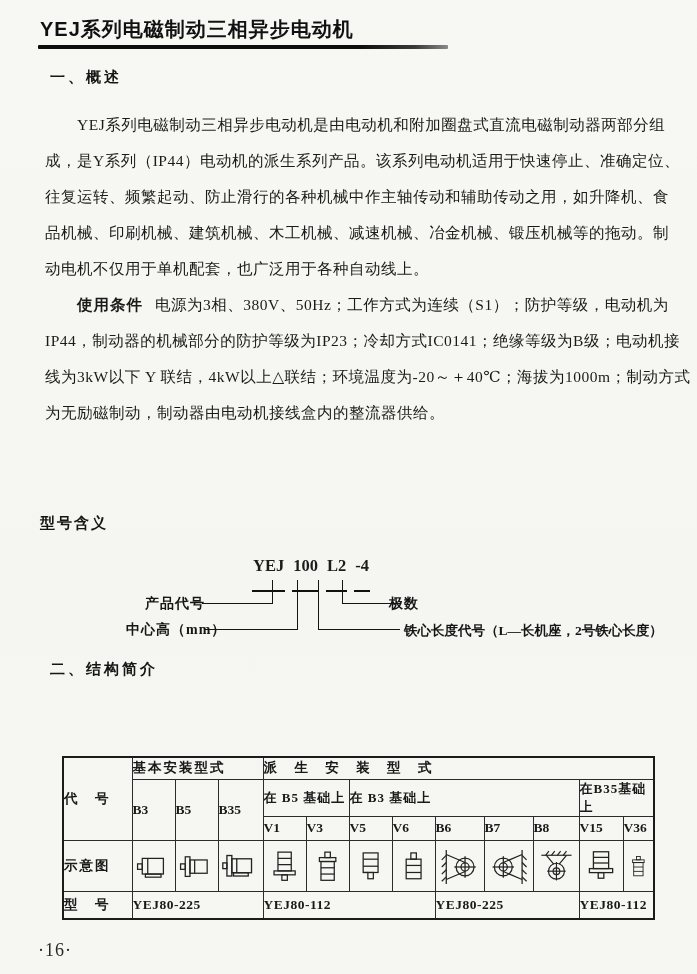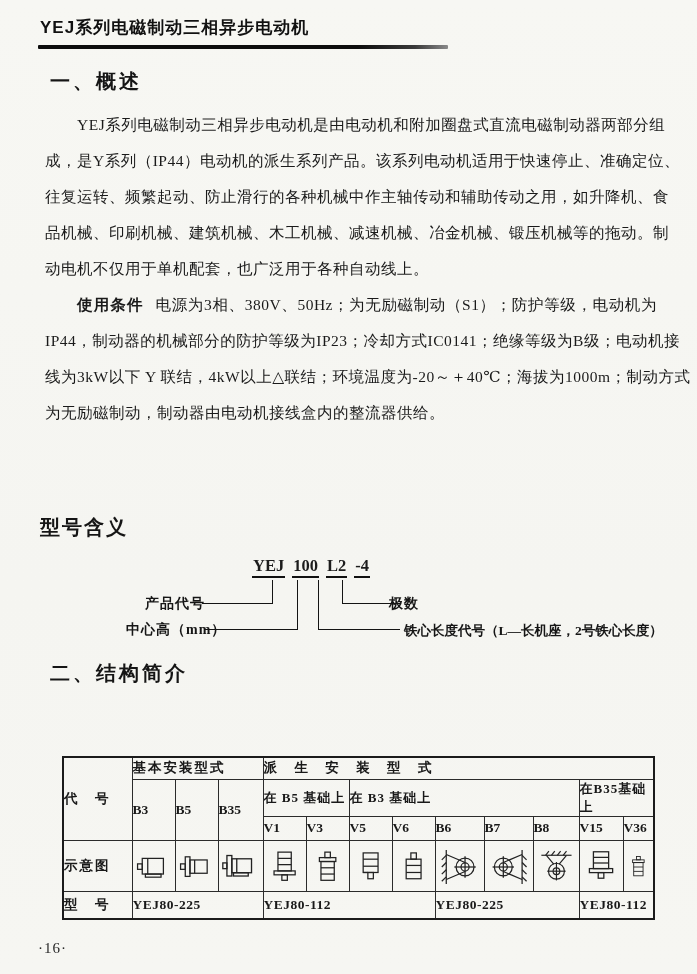--- a/index.html
+++ b/index.html
@@ -11,31 +11,31 @@
     overflow:hidden;
   }
   .page{
     position:absolute;left:0;top:0;width:697px;height:974px;
     background:linear-gradient(180deg,#f7f7f3 0%,#f5f5f1 60%,#f6f6f2 100%);
   }
   
   .doc-title{
     position:absolute;left:40px;top:16px;
     font-family:"Liberation Sans","DejaVu Sans",sans-serif;
-    font-weight:bold;font-size:17px;letter-spacing:1px;color:#111;
+    font-weight:bold;font-size:20px;letter-spacing:1px;color:#111;
   }
   .title-rule{
     position:absolute;left:38px;top:45px;width:410px;height:4px;
     background:linear-gradient(to right,#0d0d0d 0%,#0d0d0d 78%,#3a3a3a 92%,#8a8a8a 100%);
     border-radius:1px;
   }
   .h-sec{
     position:absolute;
     font-family:"Liberation Sans","DejaVu Sans",sans-serif;
-    font-weight:bold;font-size:20px;letter-spacing:3px;color:#151515;
+    font-weight:bold;font-size:15px;letter-spacing:3px;color:#151515;
   }
   #h-overview{left:50px;top:68px;}
   #h-model{left:40px;top:514px;letter-spacing:2px;}
   #h-structure{left:50px;top:660px;}
   
   .para{position:absolute;left:45px;width:612px;font-size:15.5px;color:#1a1a1a;}
   .para .line{
     height:36px;line-height:30px;
     text-align:justify;text-align-last:justify;
     letter-spacing:0.5px;white-space:nowrap;
@@ -47,21 +47,21 @@
   #para3{top:436px;}
   #para3 .line{height:37px;text-align-last:left;}
   .cond-label{font-weight:bold;margin-right:12px;letter-spacing:1px;}
   
   .code-row{position:absolute;left:252px;top:557px;white-space:nowrap;}
   .code-part{
     display:inline-block;
     font-family:"Liberation Serif","DejaVu Serif",serif;
     font-weight:bold;font-size:16.5px;
     border-bottom:2px solid #111;
-    padding:0 1px 1px 1px;margin-right:7px;line-height:18px;
+    padding:0 1px 15px 1px;margin-right:7px;line-height:18px;
   }
   .dline{position:absolute;background:#141414;}
   .dlabel{
     position:absolute;font-size:14px;font-weight:bold;color:#161616;
     white-space:nowrap;letter-spacing:1px;
   }
   .dlabel.small{font-size:13.5px;letter-spacing:0;}
   
   .mount-table{
     position:absolute;left:62px;top:756px;
@@ -76,21 +76,21 @@
   .th-group{font-size:13.5px;letter-spacing:2px;}
   .th-derived{letter-spacing:7px;margin-top:24px;}
   .th-sub{font-size:13px;letter-spacing:1px;}
   .th-col{font-size:13.5px;font-family:"Liberation Serif","DejaVu Serif",serif;}
   .th-side{font-size:13.5px;letter-spacing:2px;}
   .td-model{font-size:13.5px;letter-spacing:0.5px;}
   .icon-cell svg{display:block;margin:2px auto 0 auto;height:42px;width:82%;}
   .icon-cell{height:50px;}
   
   .page-number{
-    position:absolute;left:38px;top:940px;font-size:15px;
+    position:absolute;left:38px;top:940px;font-size:18px;
     letter-spacing:1px;color:#2a2a2a;
   }
 </style>
 </head>
 <body>
 
 <div class="page">
 
   <div class="doc-title">YEJ系列电磁制动三相异步电动机</div>
   <div class="title-rule"></div>
@@ -99,21 +99,21 @@
 
   <div class="para" id="para1">
     <div class="line indent">YEJ系列电磁制动三相异步电动机是由电动机和附加圈盘式直流电磁制动器两部分组</div>
     <div class="line">成，是Y系列（IP44）电动机的派生系列产品。该系列电动机适用于快速停止、准确定位、</div>
     <div class="line">往复运转、频繁起动、防止滑行的各种机械中作主轴传动和辅助传动之用，如升降机、食</div>
     <div class="line">品机械、印刷机械、建筑机械、木工机械、减速机械、冶金机械、锻压机械等的拖动。制</div>
     <div class="line last">动电机不仅用于单机配套，也广泛用于各种自动线上。</div>
   </div>
 
   <div class="para" id="para2">
-    <div class="line indent"><span class="cond-label">使用条件</span><span>电源为3相、380V、50Hz；为无励磁制动（S1）；防护等级，电动机为</span></div>
+    <div class="line indent"><span class="cond-label">使用条件</span><span>电源为3相、380V、50Hz；工作方式为连续（S1）；防护等级，电动机为</span></div>
     <div class="line">IP44，制动器的机械部分的防护等级为IP23；冷却方式IC0141；绝缘等级为B级；电动机接</div>
     <div class="line">线为3kW以下 Y 联结，4kW以上△联结；环境温度为-20～＋40℃；海拔为1000m；制动方式</div>
     <div class="line last">为无励磁制动，制动器由电动机接线盒内的整流器供给。</div>
   </div>
 
 
   <div class="h-sec" id="h-model">型号含义</div>
 
   <div class="code-row">
     <span class="code-part">YEJ</span><span class="code-part">100</span><span class="code-part">L2</span><span class="code-part">-4</span>

